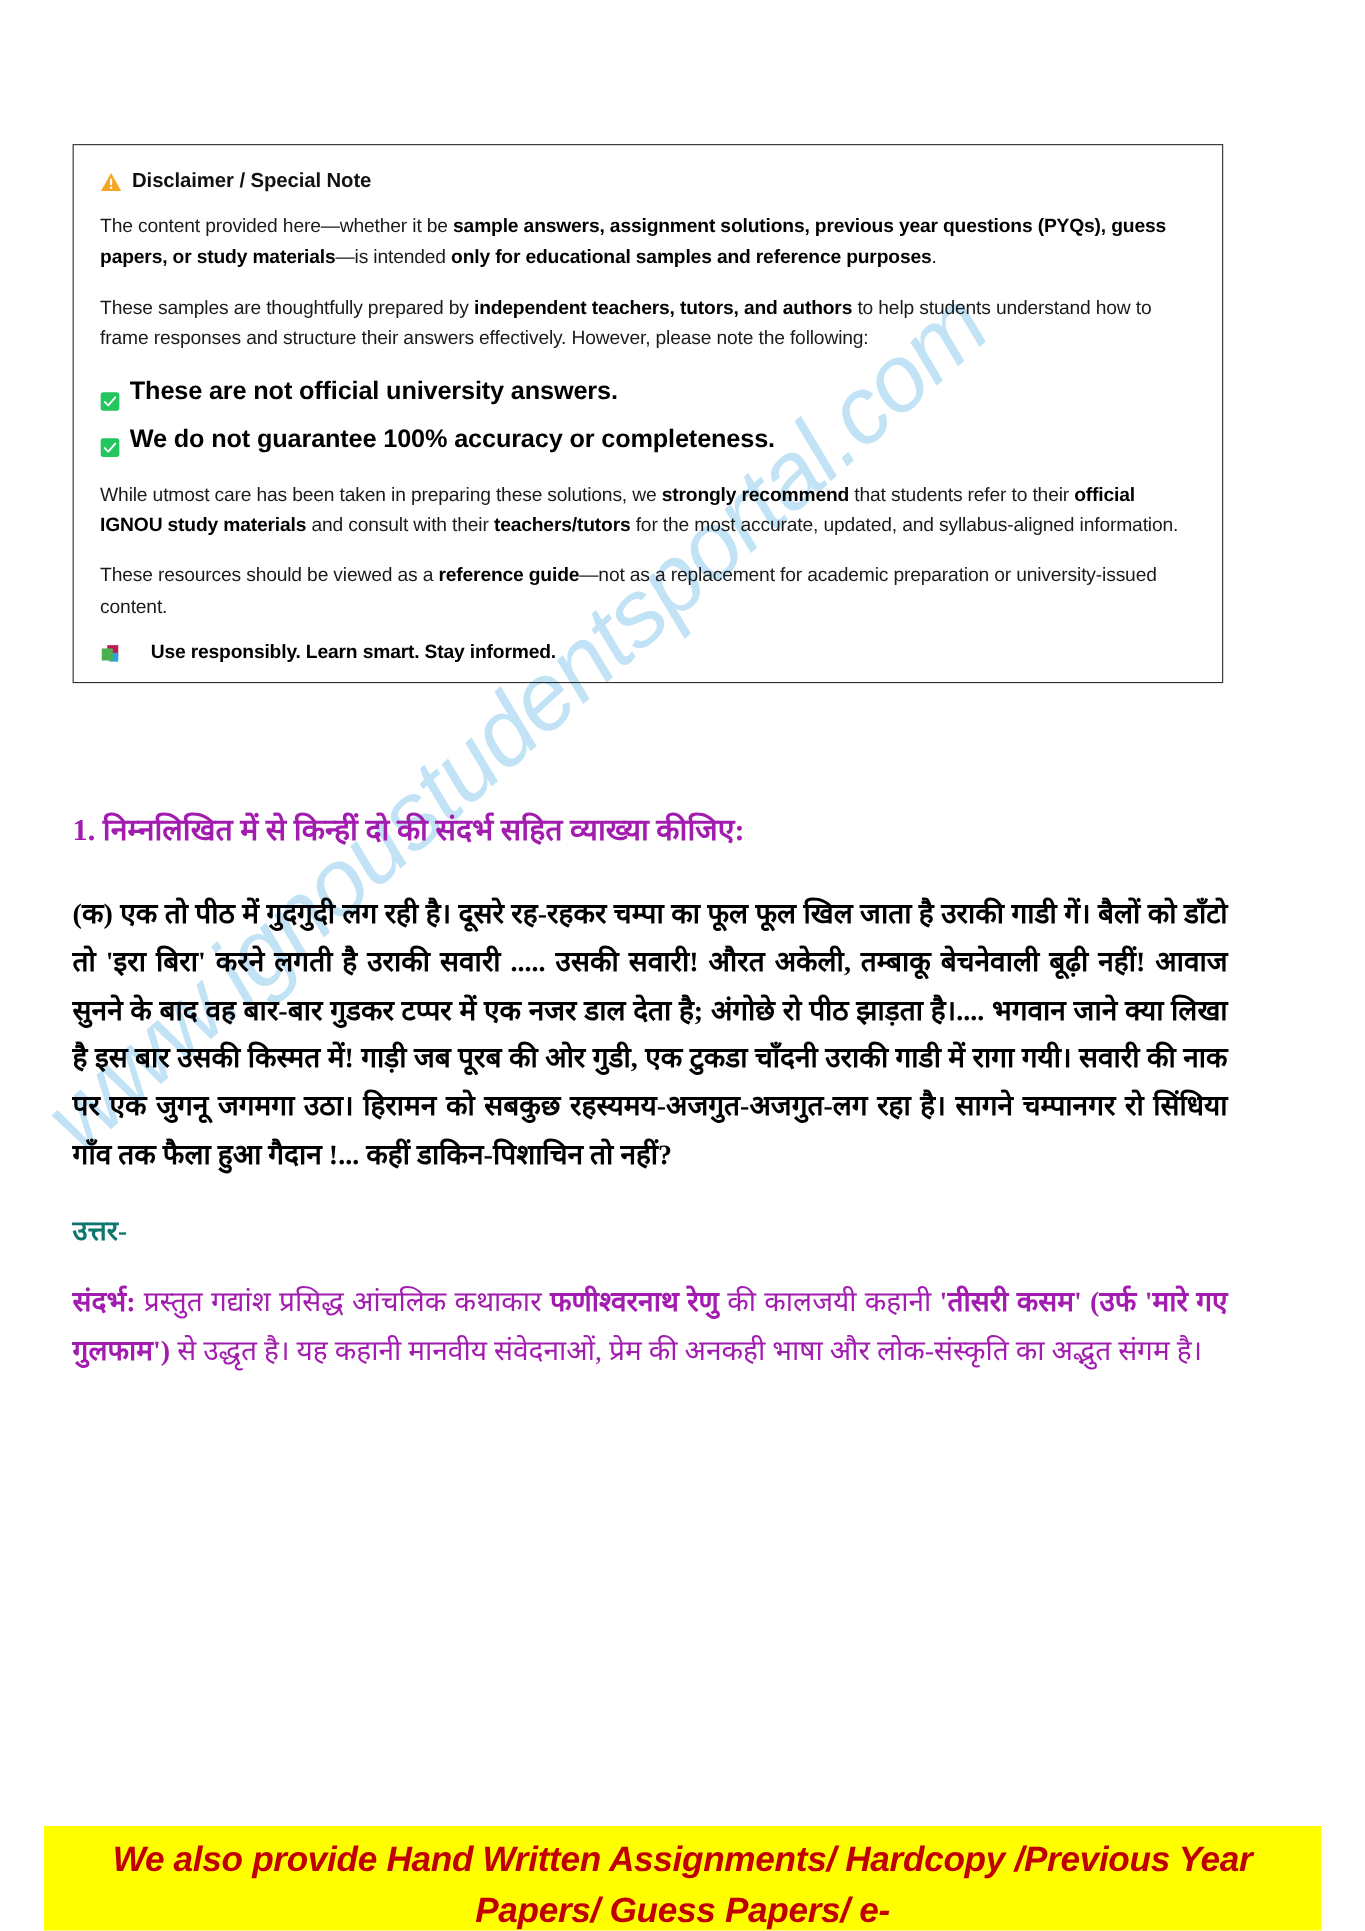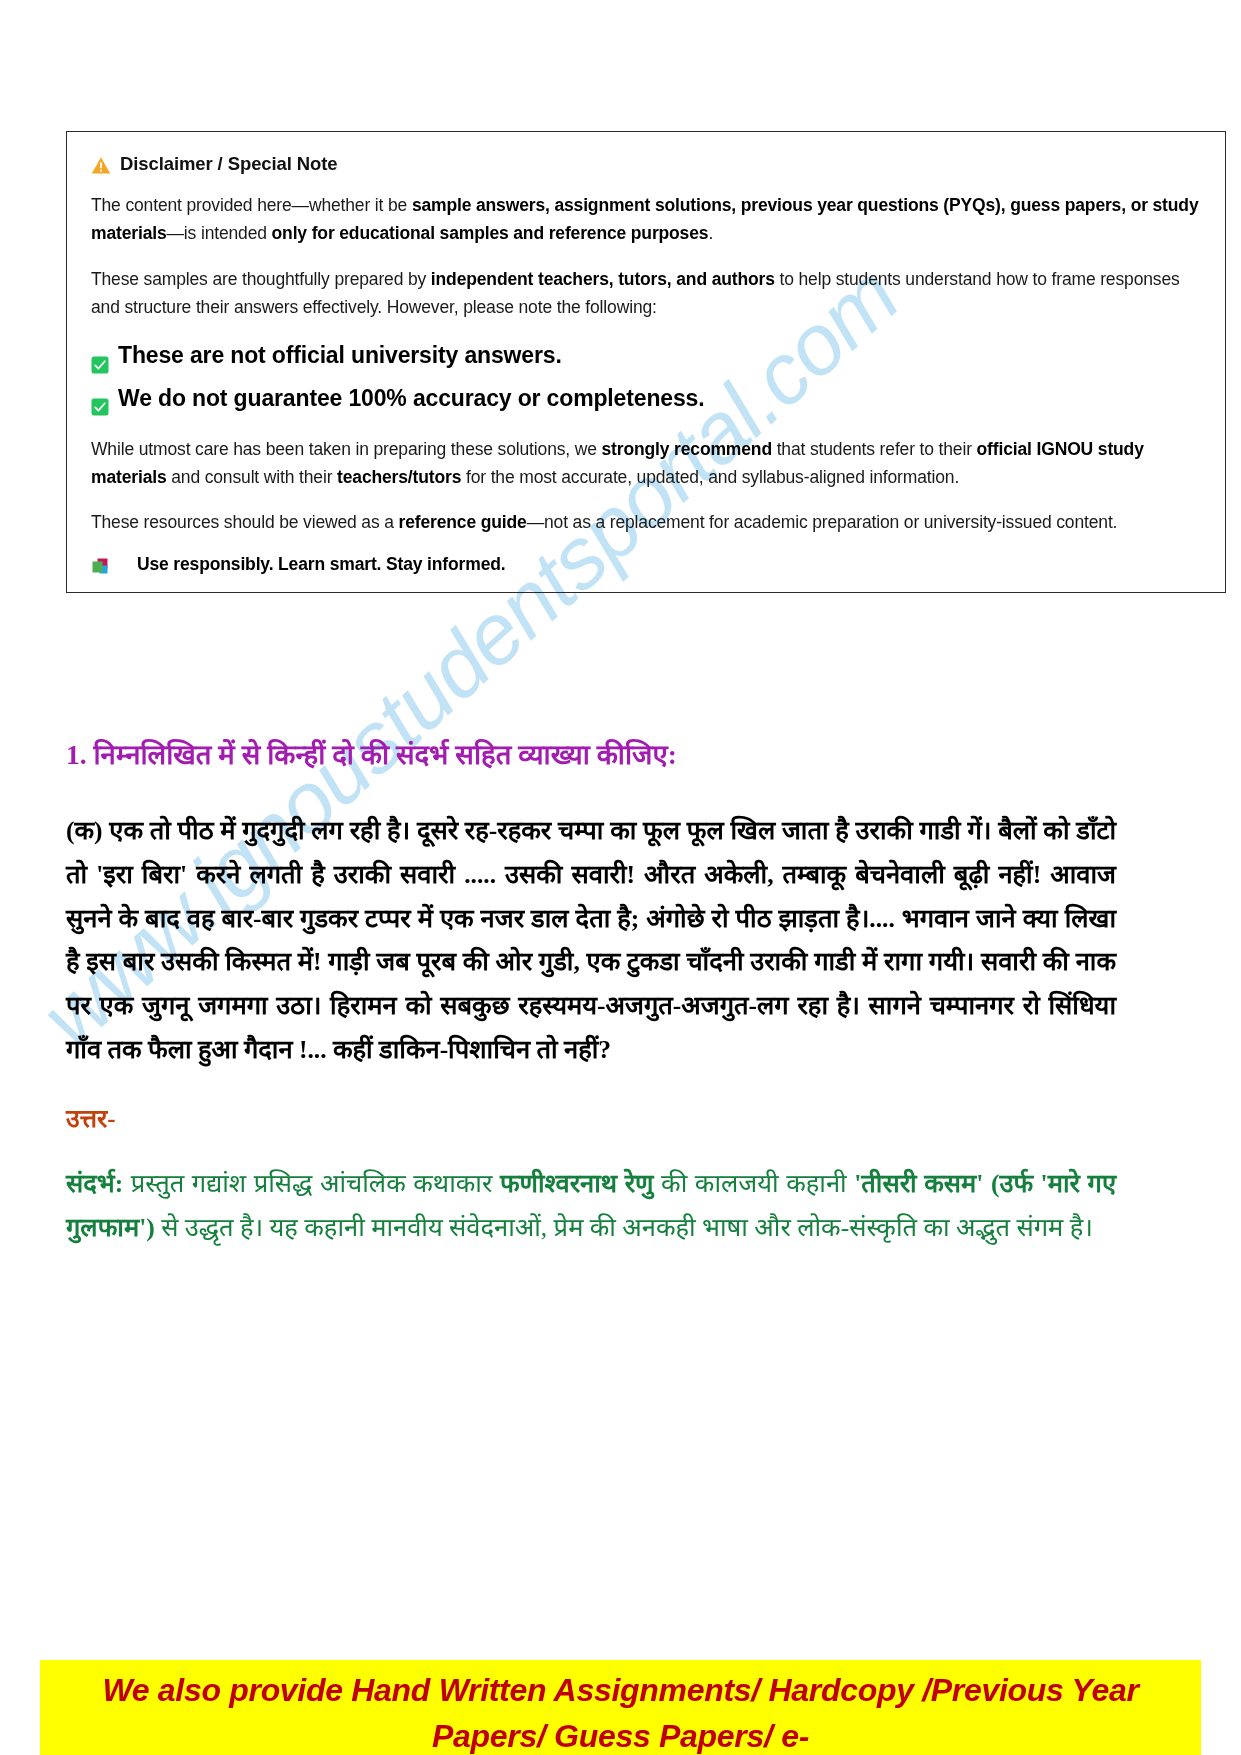--- a/index.html
+++ b/index.html
@@ -39,21 +39,21 @@
     white-space: nowrap;
     letter-spacing: -1px;
     opacity: 0.95;
   }
 
   
   .disclaimer-box {
     position: absolute;
     left: 66px;
     top: 131px;
-    width: 1160px;
+    width: 1046px;
     box-sizing: border-box;
     border: 1.5px solid #2b2b2b;
     background: transparent;
     padding: 18px 24px 16px 24px;
     z-index: 10;
   }
   .disclaimer-title {
     display: flex;
     align-items: center;
     gap: 9px;
@@ -144,27 +144,27 @@
     color: #000;
     line-height: 1.72;
     margin: 0 0 28px 0;
     text-align: justify;
     text-justify: inter-word;
   }
   .answer-label {
     font-family: "Liberation Serif", "DejaVu Serif", serif;
     font-size: 25px;
     font-weight: bold;
-    color: #c2410c;
+    color: #0f766e;
     margin: 0 0 28px 0;
   }
   .reference-para {
     font-family: "Liberation Serif", "DejaVu Serif", serif;
     font-size: 25.5px;
-    color: #15803d;
+    color: #a21caf;
     line-height: 1.72;
     margin: 0;
     text-align: justify;
   }
   .reference-para b { font-weight: bold; }
 
   
   .footer-banner {
     position: absolute;
     left: 40px;

